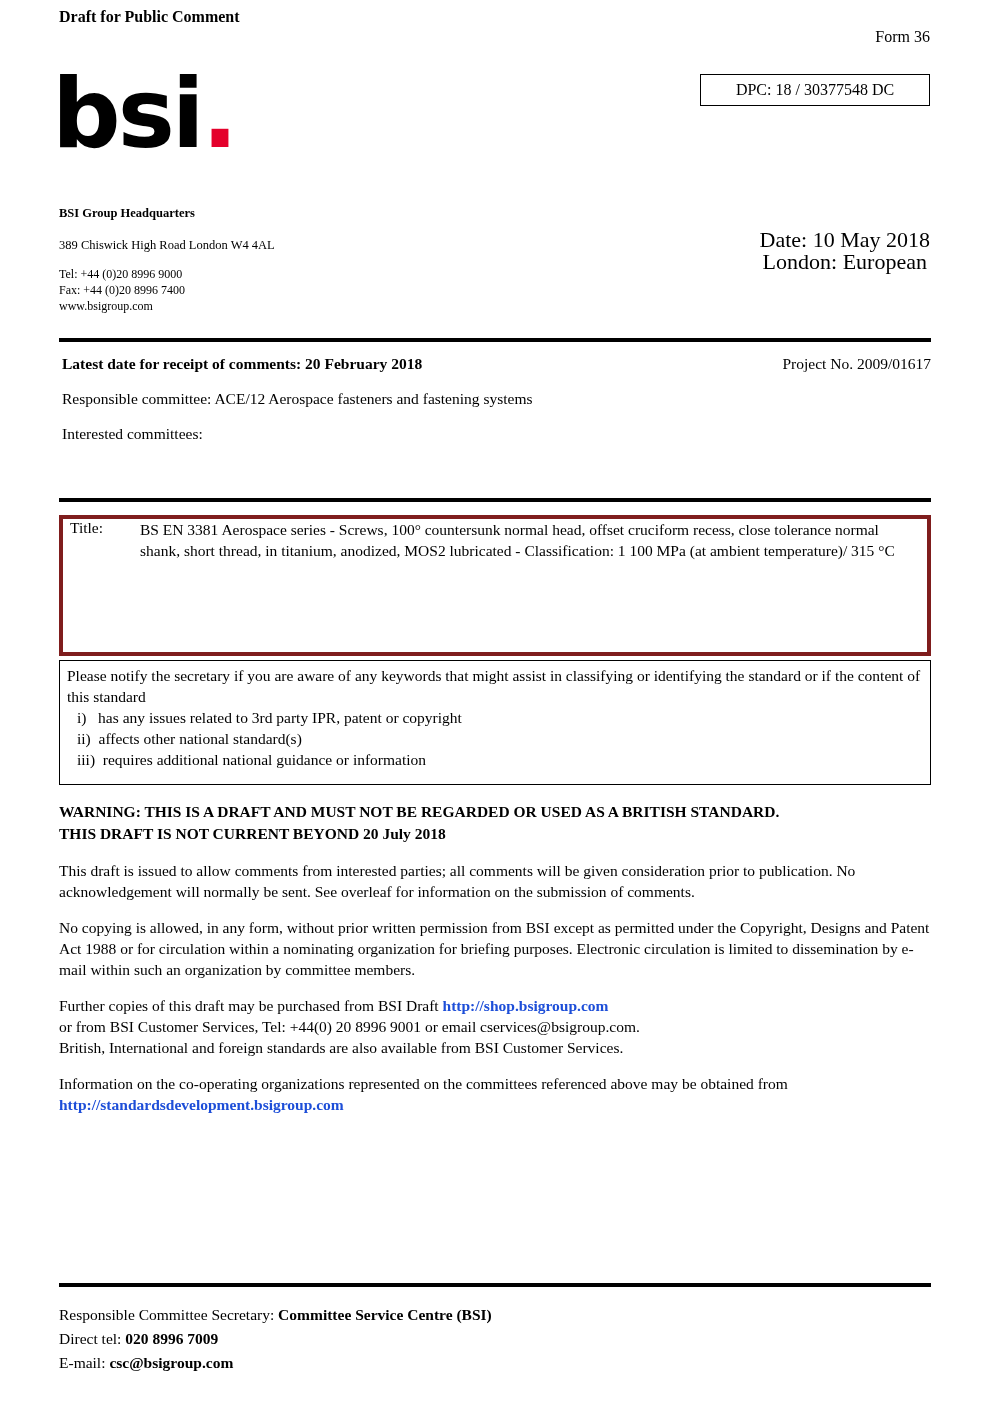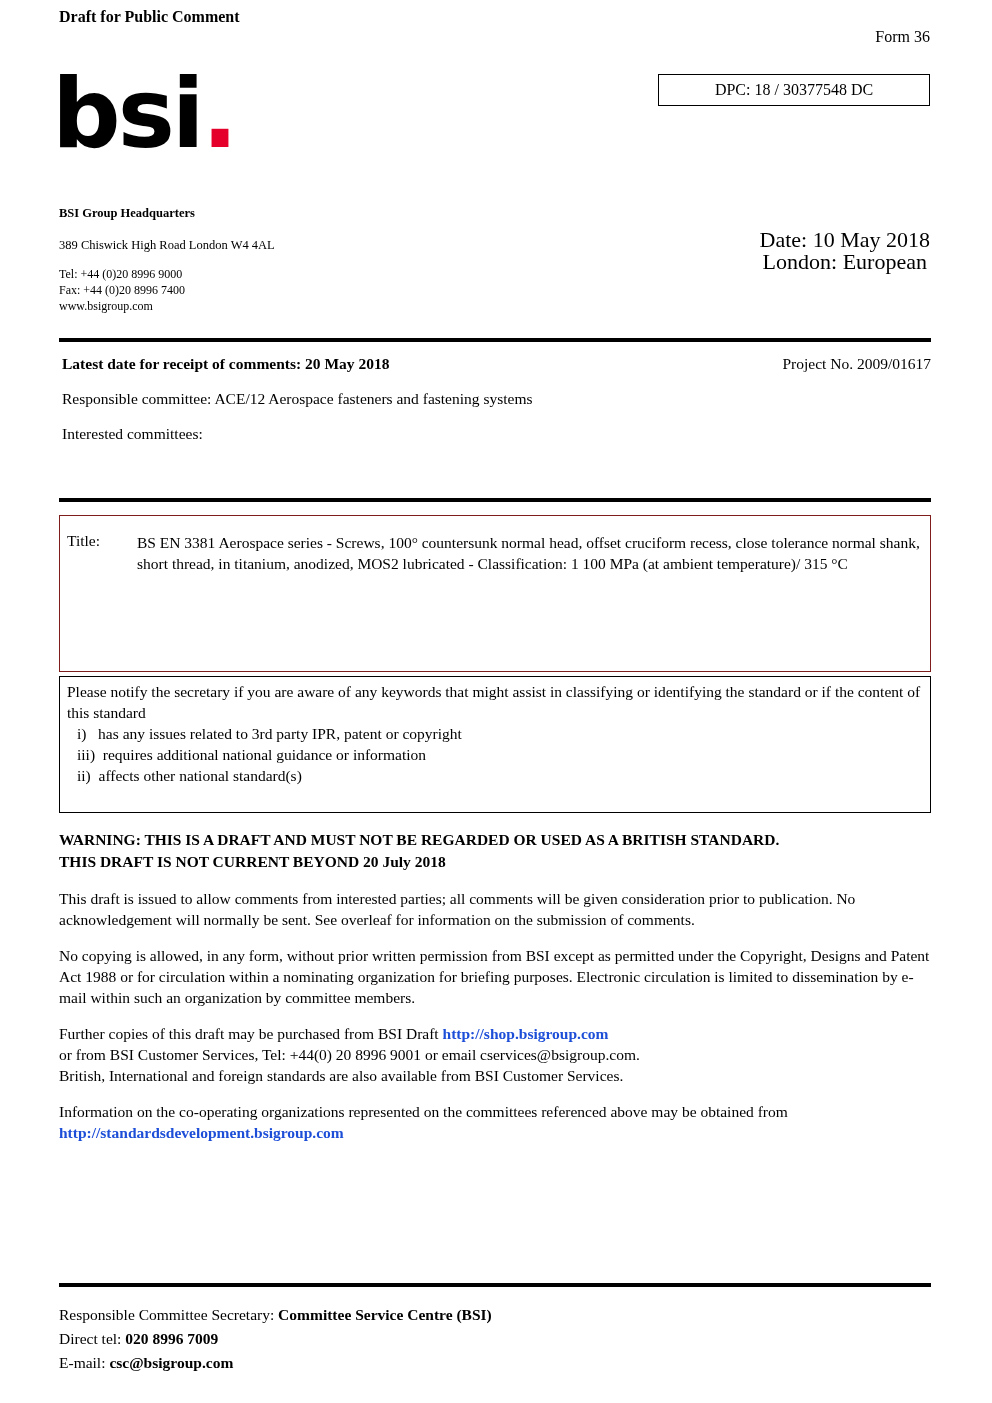--- a/index.html
+++ b/index.html
@@ -15,21 +15,21 @@
     color:#000000;
     overflow:hidden;
   }
   .abs { position:absolute; }
 
   
   .draft-label { left:59px; top:8px; font-weight:bold; font-size:16px; }
   .form-number { right:62px; top:28px; font-size:16px; }
   .dpc-box {
     right:62px; top:74px;
-    width:272px; height:32px;
+    width:230px; height:32px;
     border:1.5px solid #000;
     display:flex; align-items:center; justify-content:center;
     font-size:16px;
   }
   .logo {
     left:52px; top:62px;
     font-family:"DejaVu Sans", sans-serif;
     font-weight:bold;
     font-size:96px;
     letter-spacing:-3px;
@@ -60,33 +60,33 @@
     justify-content:space-between;
     align-items:baseline;
   }
   .latest-date { font-weight:bold; padding-left:3px; }
   .responsible { margin-top:17px; padding-left:3px; }
   .interested  { margin-top:17px; padding-left:3px; }
   .rule2 { margin-top:55px; }
 
   .title-box {
     margin-top:13px;
-    border:1px solid #7f1d1d;
-    height:157px;
-    padding:16px 7px;
+    border:4px solid #7f1d1d;
+    height:141px;
+    padding:0 7px;
     display:flex;
     align-items:flex-start;
   }
   .title-label { width:70px; flex:0 0 70px; }
   .title-text  { flex:1; line-height:21px; }
 
   .keywords-box {
     margin-top:4px;
     border:1px solid #000;
-    padding:4px 7px 26px 7px;
+    padding:4px 7px 14px 7px;
     line-height:21px;
   }
   .keywords-box .kw-item { padding-left:10px; white-space:pre-wrap; }
 
   .warning {
     margin-top:16px;
     text-align:left;
     font-weight:bold;
     line-height:22px;
   }
@@ -131,39 +131,39 @@
 
   <div class="abs date-origin">
     <div>Date: 10 May 2018</div>
     <div>London: European</div>
   </div>
 
   <div class="content">
     <div class="rule"></div>
 
     <div class="comments-row">
-      <div class="latest-date">Latest date for receipt of comments: 20 May 2018</div>
+      <div class="latest-date">Latest date for receipt of comments: 20 February 2018</div>
       <div>Project No. 2009/01617</div>
     </div>
 
     <div class="responsible">Responsible committee: ACE/12 Aerospace fasteners and fastening systems</div>
     <div class="interested">Interested committees:</div>
 
     <div class="rule rule2"></div>
 
     <div class="title-box">
       <div class="title-label">Title:</div>
       <div class="title-text">BS EN 3381 Aerospace series - Screws, 100° countersunk normal head, offset cruciform recess, close tolerance normal shank, short thread, in  titanium, anodized, MOS2 lubricated - Classification: 1 100 MPa (at ambient temperature)/ 315 °C</div>
     </div>
 
     <div class="keywords-box">
       <div>Please notify the secretary if you are aware of any keywords that might assist in classifying or identifying the standard or if the content of this standard</div>
       <div class="kw-item">i)   has any issues related to 3rd party IPR, patent or copyright</div>
+      <div class="kw-item">ii)  affects other national standard(s)</div>
       <div class="kw-item">iii)  requires additional national guidance or information</div>
-      <div class="kw-item">ii)  affects other national standard(s)</div>
     </div>
 
     <div class="warning">
       <div>WARNING: THIS IS A DRAFT AND MUST NOT BE REGARDED OR USED AS A BRITISH STANDARD.</div>
       <div>THIS DRAFT IS NOT CURRENT BEYOND 20 July 2018</div>
     </div>
 
     <div class="para">
       <span>This draft is issued to allow comments from interested parties; all comments will be given consideration prior to publication.  No acknowledgement will normally be sent. </span><span class="bold">See overleaf for information on the submission of comments.</span>
     </div>

